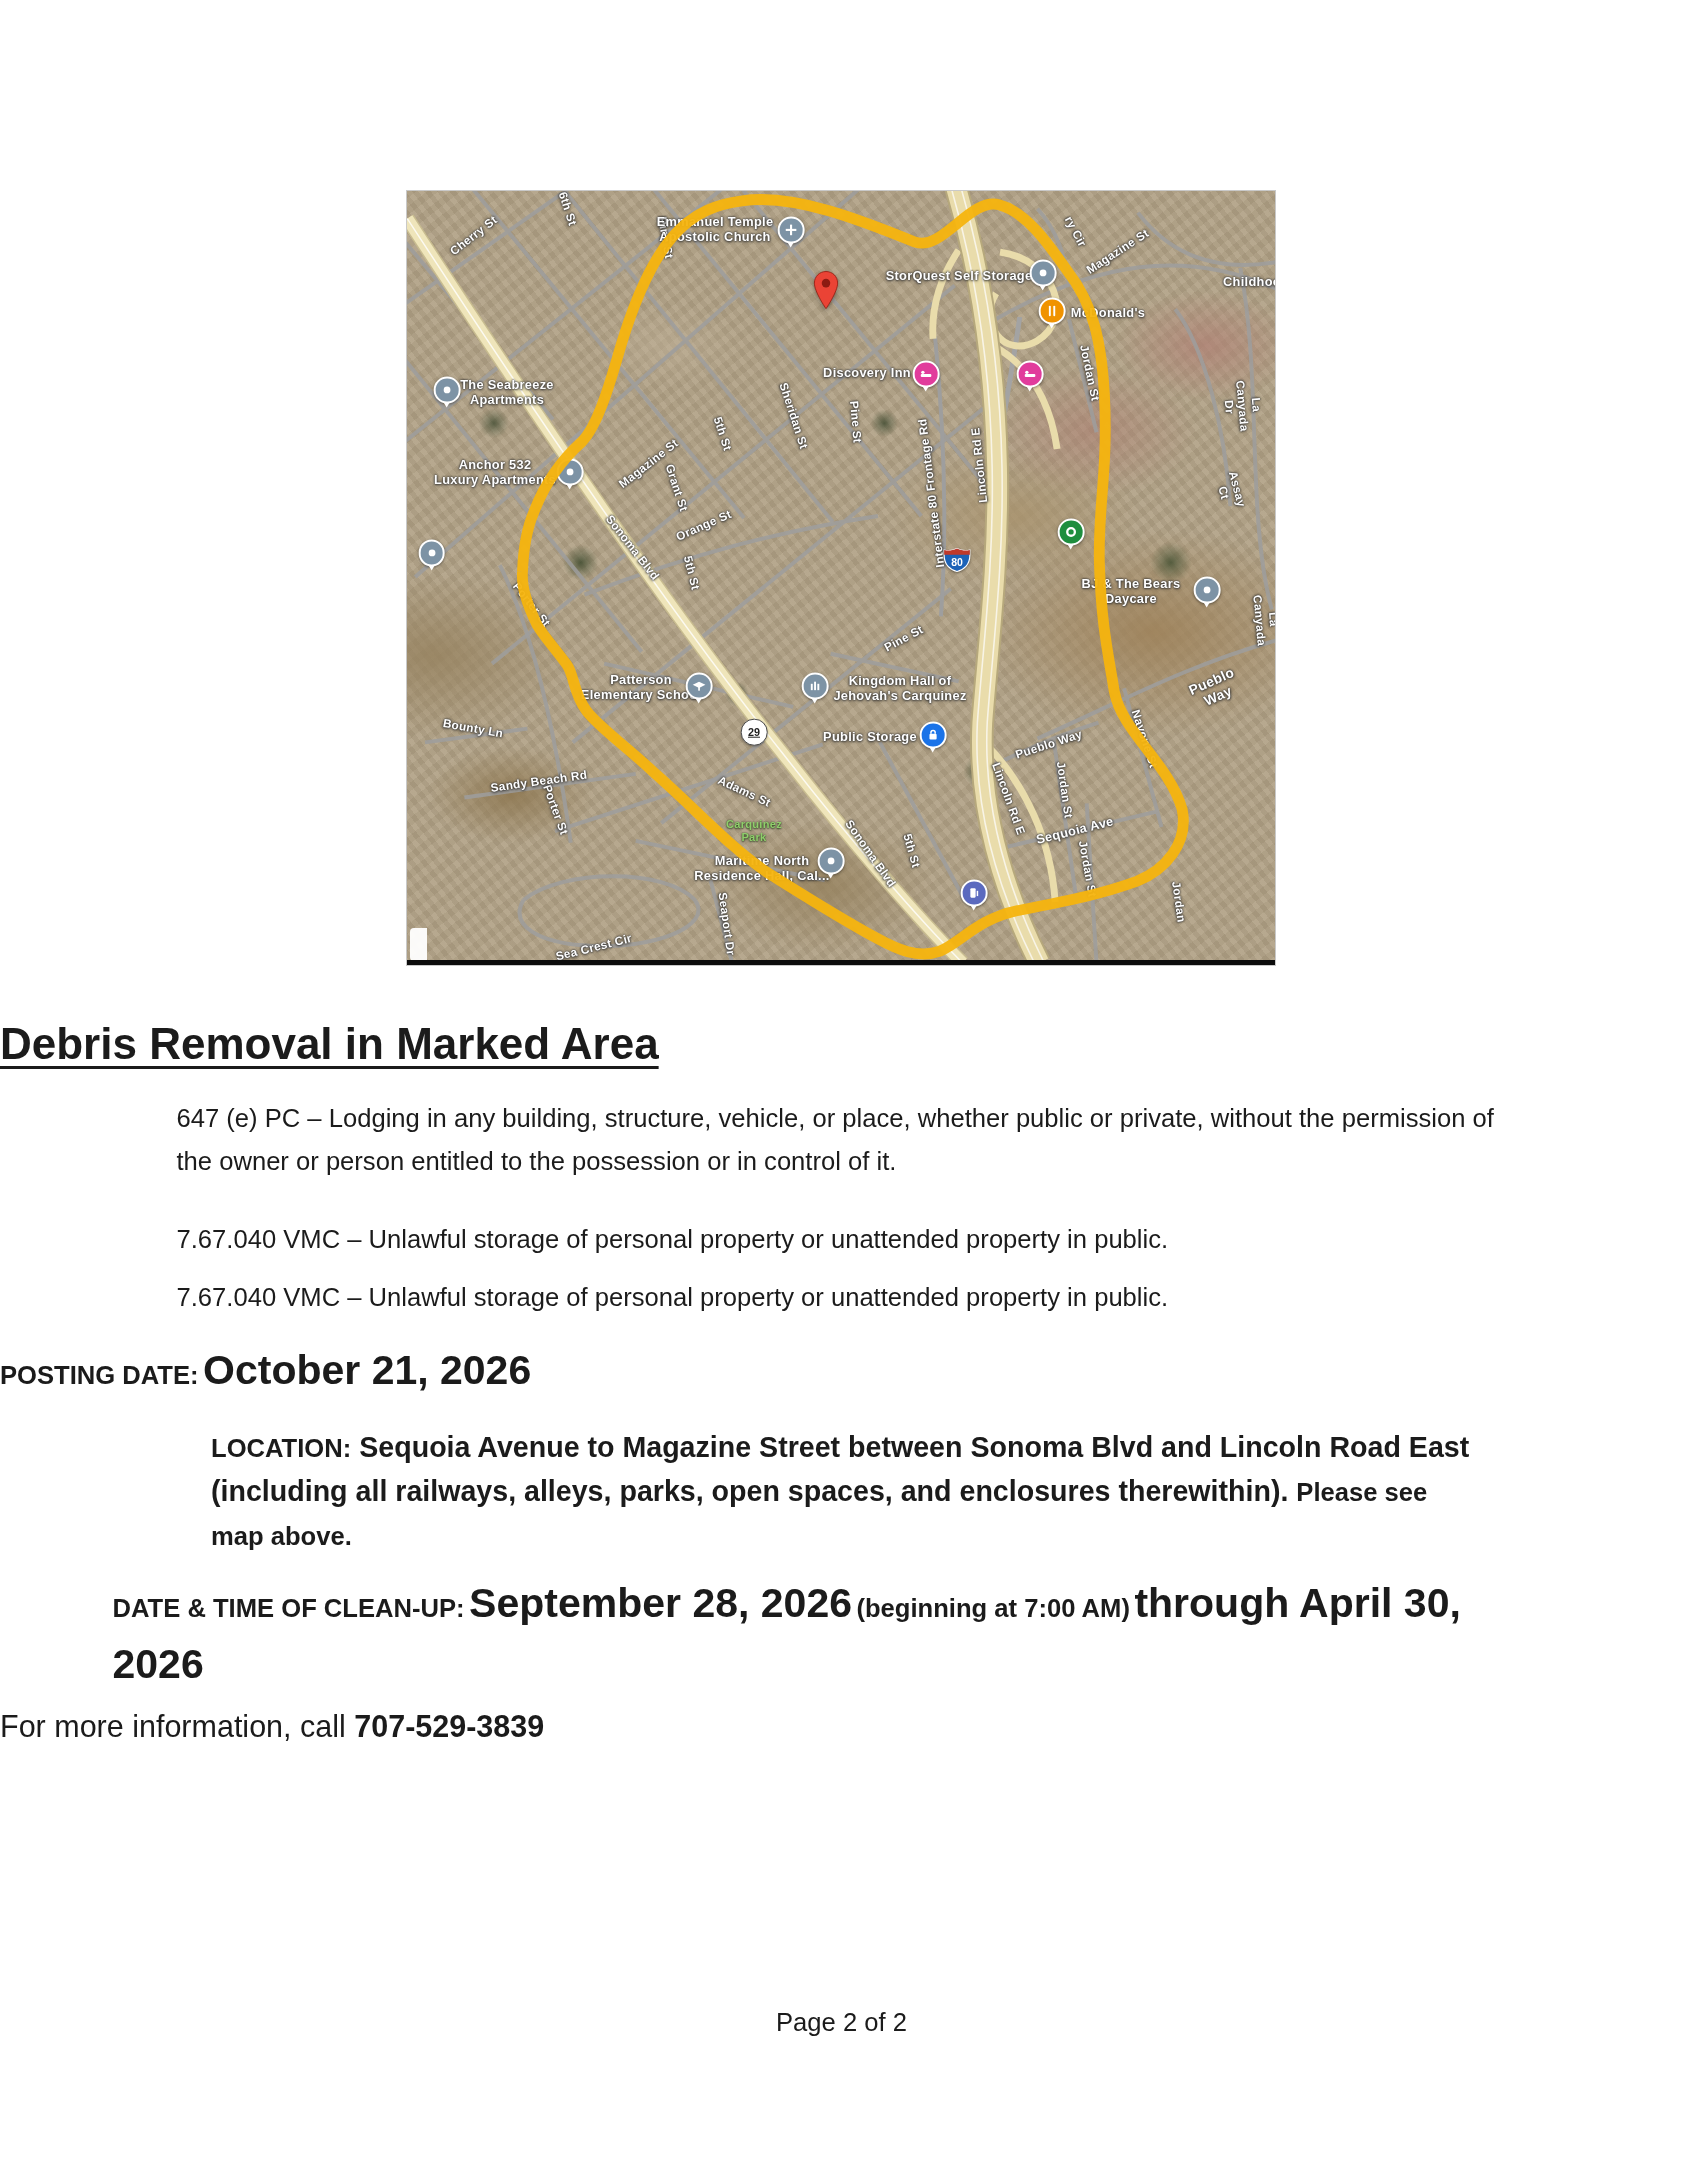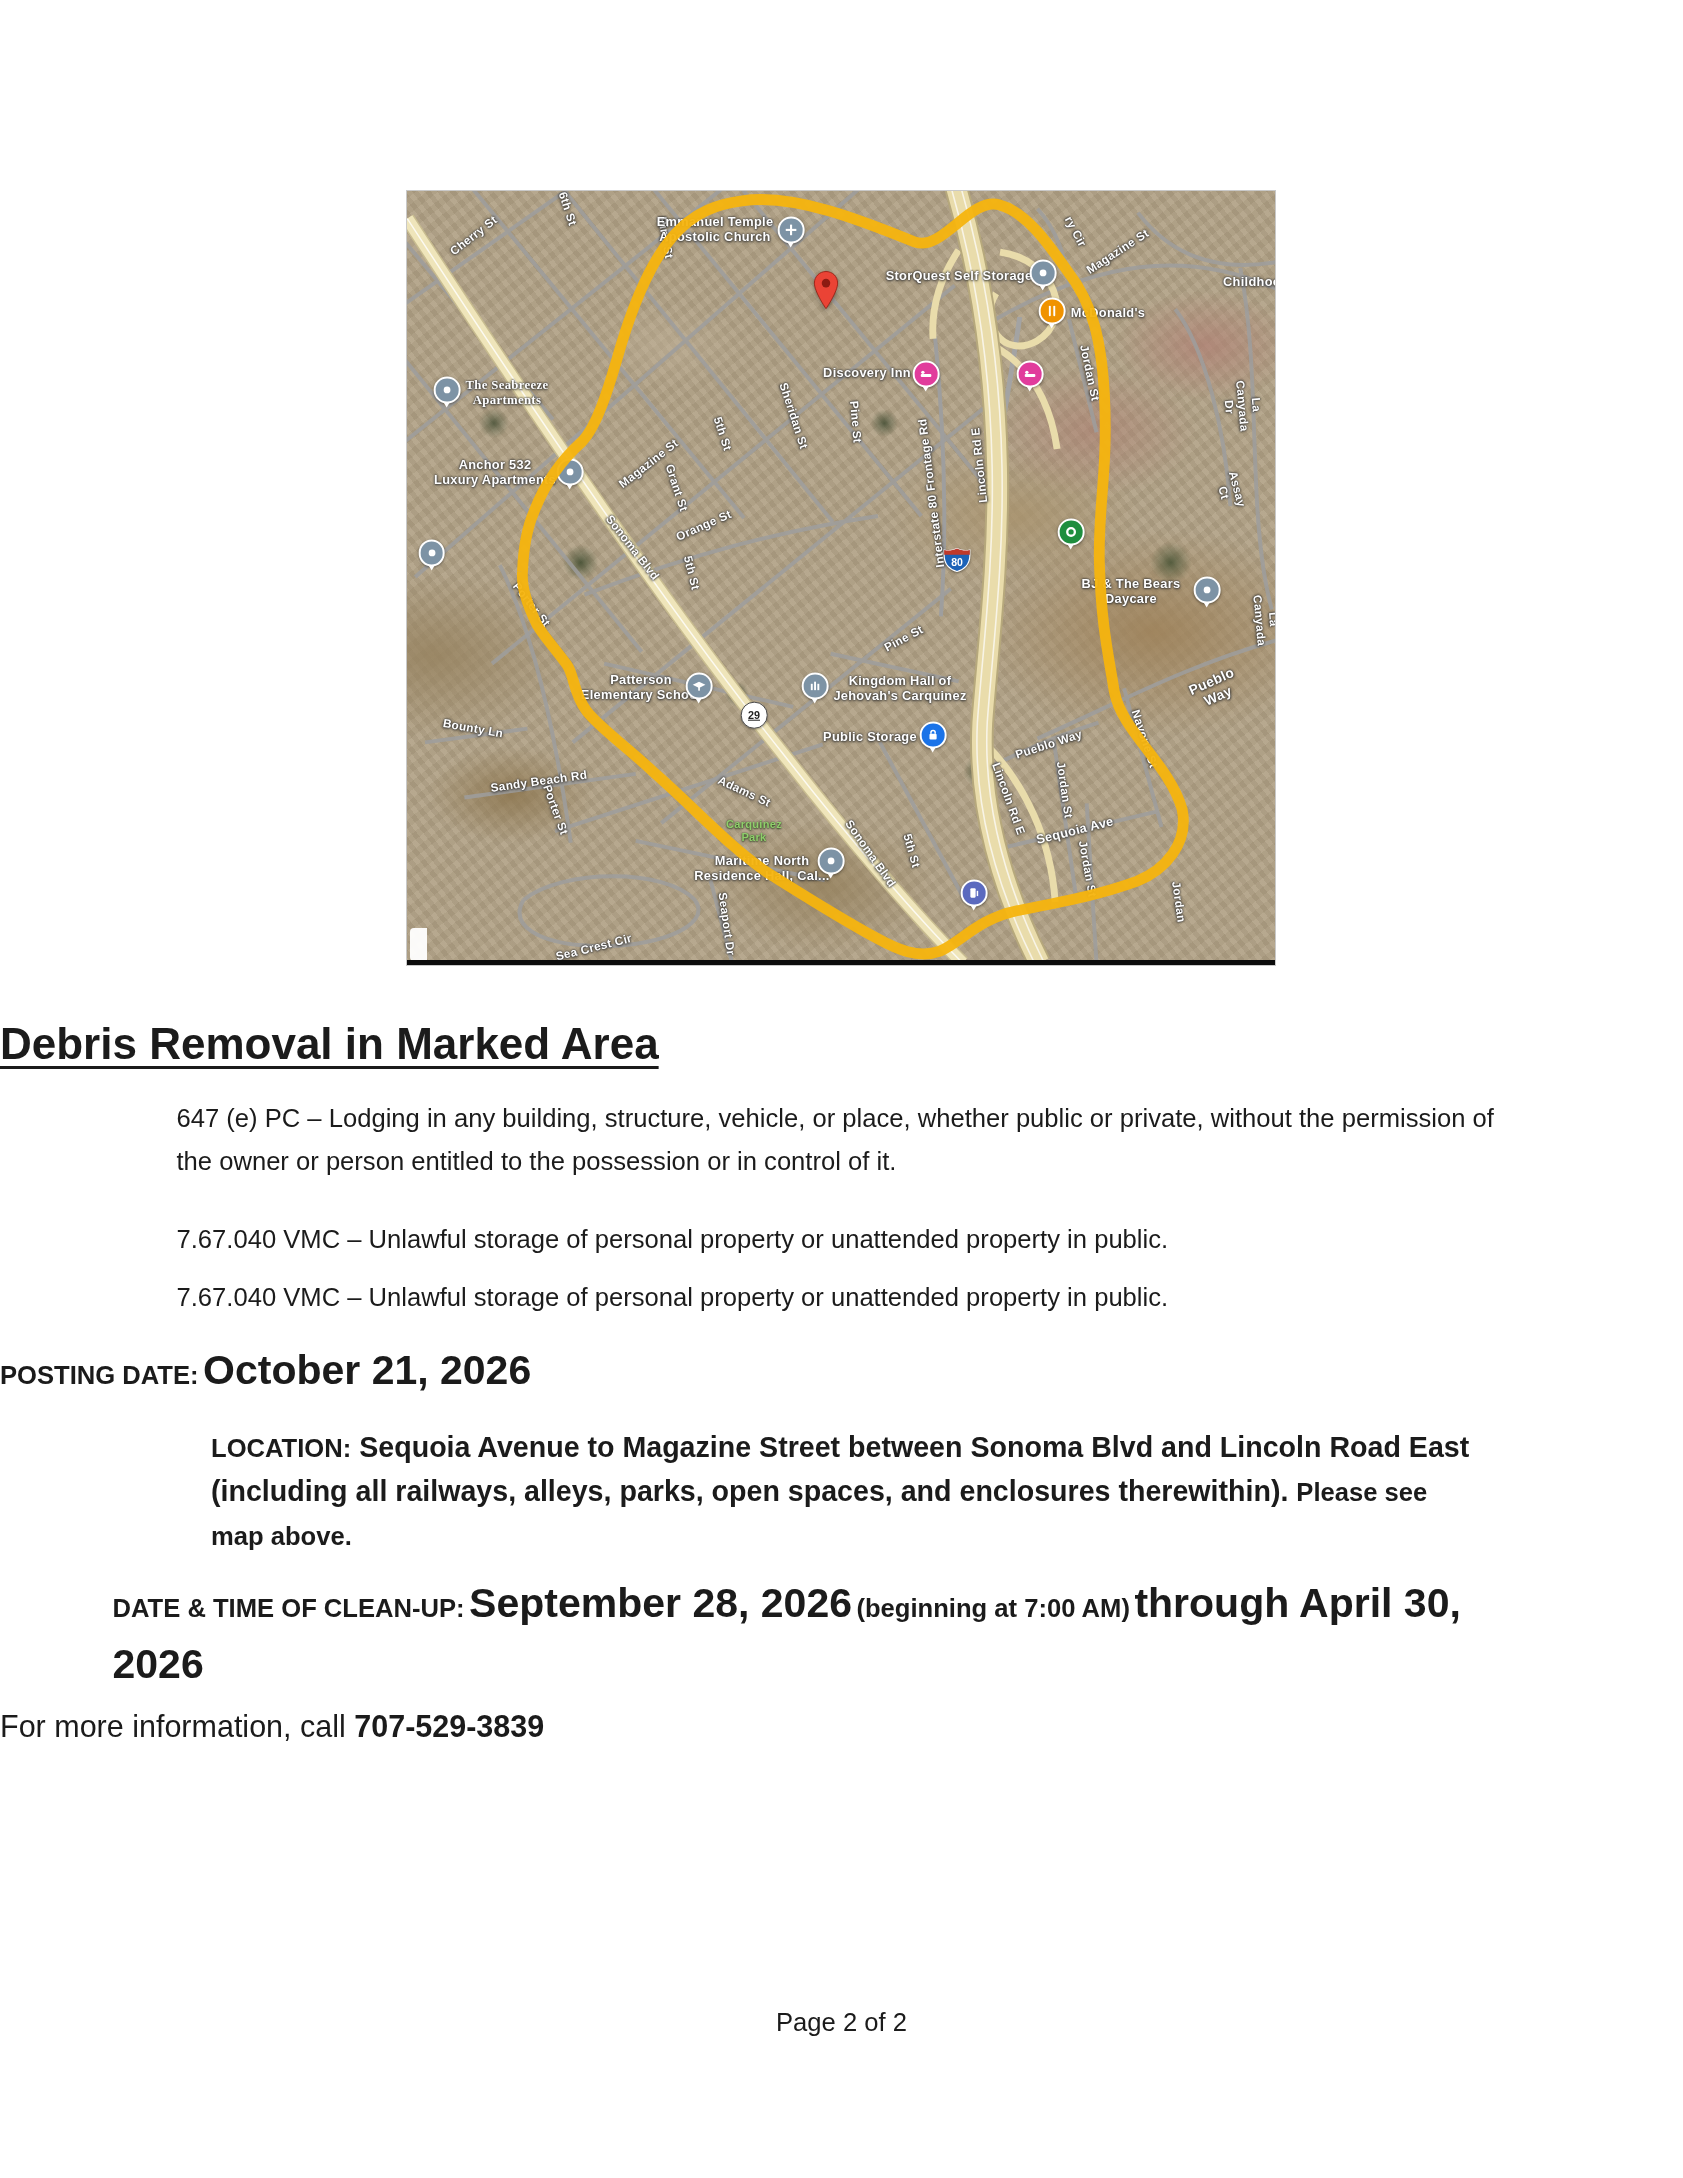--- a/index.html
+++ b/index.html
@@ -152,21 +152,21 @@
       <div class="street" style="left: 657px; top: 599px; transform: translate(-50%, -50%) rotate(82deg);">Jordan St</div>
       <div class="street" style="left: 737px; top: 548px; transform: translate(-50%, -50%) rotate(72deg);">Navone St</div>
       <div class="street" style="font-size: 12.8px; left: 668px; top: 640px; transform: translate(-50%, -50%) rotate(-14deg);">Sequoia Ave</div>
       <div class="street" style="left: 680px; top: 678px; transform: translate(-50%, -50%) rotate(80deg);">Jordan St</div>
       <div class="street" style="left: 771px; top: 711px; transform: translate(-50%, -50%) rotate(82deg);">Jordan</div>
       <div class="poi" style="left: 308px; top: 39px; transform: translate(-50%, -50%);">Emmanuel Temple
 Apostolic Church</div>
       <div class="poi" style="left: 552px; top: 85px; transform: translate(-50%, -50%);">StorQuest Self Storage</div>
       <div class="poi" style="left: 701px; top: 122px; transform: translate(-50%, -50%);">McDonald's</div>
       <div class="poi" style="left: 460px; top: 182px; transform: translate(-50%, -50%);">Discovery Inn</div>
-      <div class="poi" style="left: 100px; top: 202px; transform: translate(-50%, -50%); font-family: Liberation Serif, serif;">The Seabreeze
+      <div class="poi" style="left: 100px; top: 202px; transform: translate(-50%, -50%);">The Seabreeze
 Apartments</div>
       <div class="poi" style="left: 88px; top: 282px; transform: translate(-50%, -50%);">Anchor 532
 Luxury Apartments</div>
       <div class="poi" style="left: 234px; top: 497px; transform: translate(-50%, -50%);">Patterson
 Elementary School</div>
       <div class="poi" style="left: 493px; top: 498px; transform: translate(-50%, -50%);">Kingdom Hall of
 Jehovah's Carquinez</div>
       <div class="poi" style="left: 463px; top: 546px; transform: translate(-50%, -50%);">Public Storage</div>
       <div class="poi" style="left: 724px; top: 401px; transform: translate(-50%, -50%);">BJ &amp; The Bears Daycare</div>
       <div class="poi" style="left: 355px; top: 678px; transform: translate(-50%, -50%);">Maritime North
@@ -255,21 +255,21 @@
       <div class="pin" style="background: rgb(91, 106, 191); left: 567px; top: 704px;">
         <svg viewBox="0 0 14 14">
           <rect x="3.5" y="2.5" width="5" height="9" rx="1" fill="#fff"></rect>
           <rect x="9.5" y="5" width="1.4" height="5" fill="#fff"></rect>
         </svg>
       </div>
       <div class="redpin" style="left: 419px; top: 120px;"><svg viewBox="0 0 28 42" width="26.6" height="39">
           <path d="M14 1 C7 1 1.5 6.5 1.5 13.5 C1.5 23 14 41 14 41 S26.5 23 26.5 13.5 C26.5 6.5 21 1 14 1 Z" fill="#EA4335" stroke="#9a2418" stroke-width="1"></path>
           <circle cx="14" cy="13.5" r="4.6" fill="#8c1b12"></circle>
         </svg></div>
-      <div class="shield29" style="left: 347px; top: 524px; text-decoration: underline;">29</div>
+      <div class="shield29" style="left: 347px; top: 541px; text-decoration: underline;">29</div>
       <div class="shield80" style="left: 550px; top: 371px;"><svg viewBox="0 0 30 26" width="28.6">
           <path d="M15 1 C10 3.5 5 3.5 1.5 2.5 L1.5 8 C1.5 18 8 23.5 15 25 C22 23.5 28.5 18 28.5 8 L28.5 2.5 C25 3.5 20 3.5 15 1 Z" fill="#1c62b7" stroke="#fff" stroke-width="1.2"></path>
           <path d="M15 1 C10 3.5 5 3.5 1.5 2.5 L1.5 7.5 L28.5 7.5 L28.5 2.5 C25 3.5 20 3.5 15 1 Z" fill="#c0392b"></path>
           <text x="15" y="19.5" text-anchor="middle" font-size="11" font-weight="bold" fill="#fff" font-family="Liberation Sans, sans-serif">80</text>
         </svg></div>
     </div>
 
   <svg id="boundary" class="layer" width="868" height="769" viewBox="0 0 881 781">
     <path id="boundary-path" d="M 340 10 C 392 2 462 30 516 52 C 544 61 572 6 601 14 C 628 21 650 52 671 82
          C 696 114 705 152 708 206 C 712 288 701 320 703 380 C 705 442 712 470 718 508

